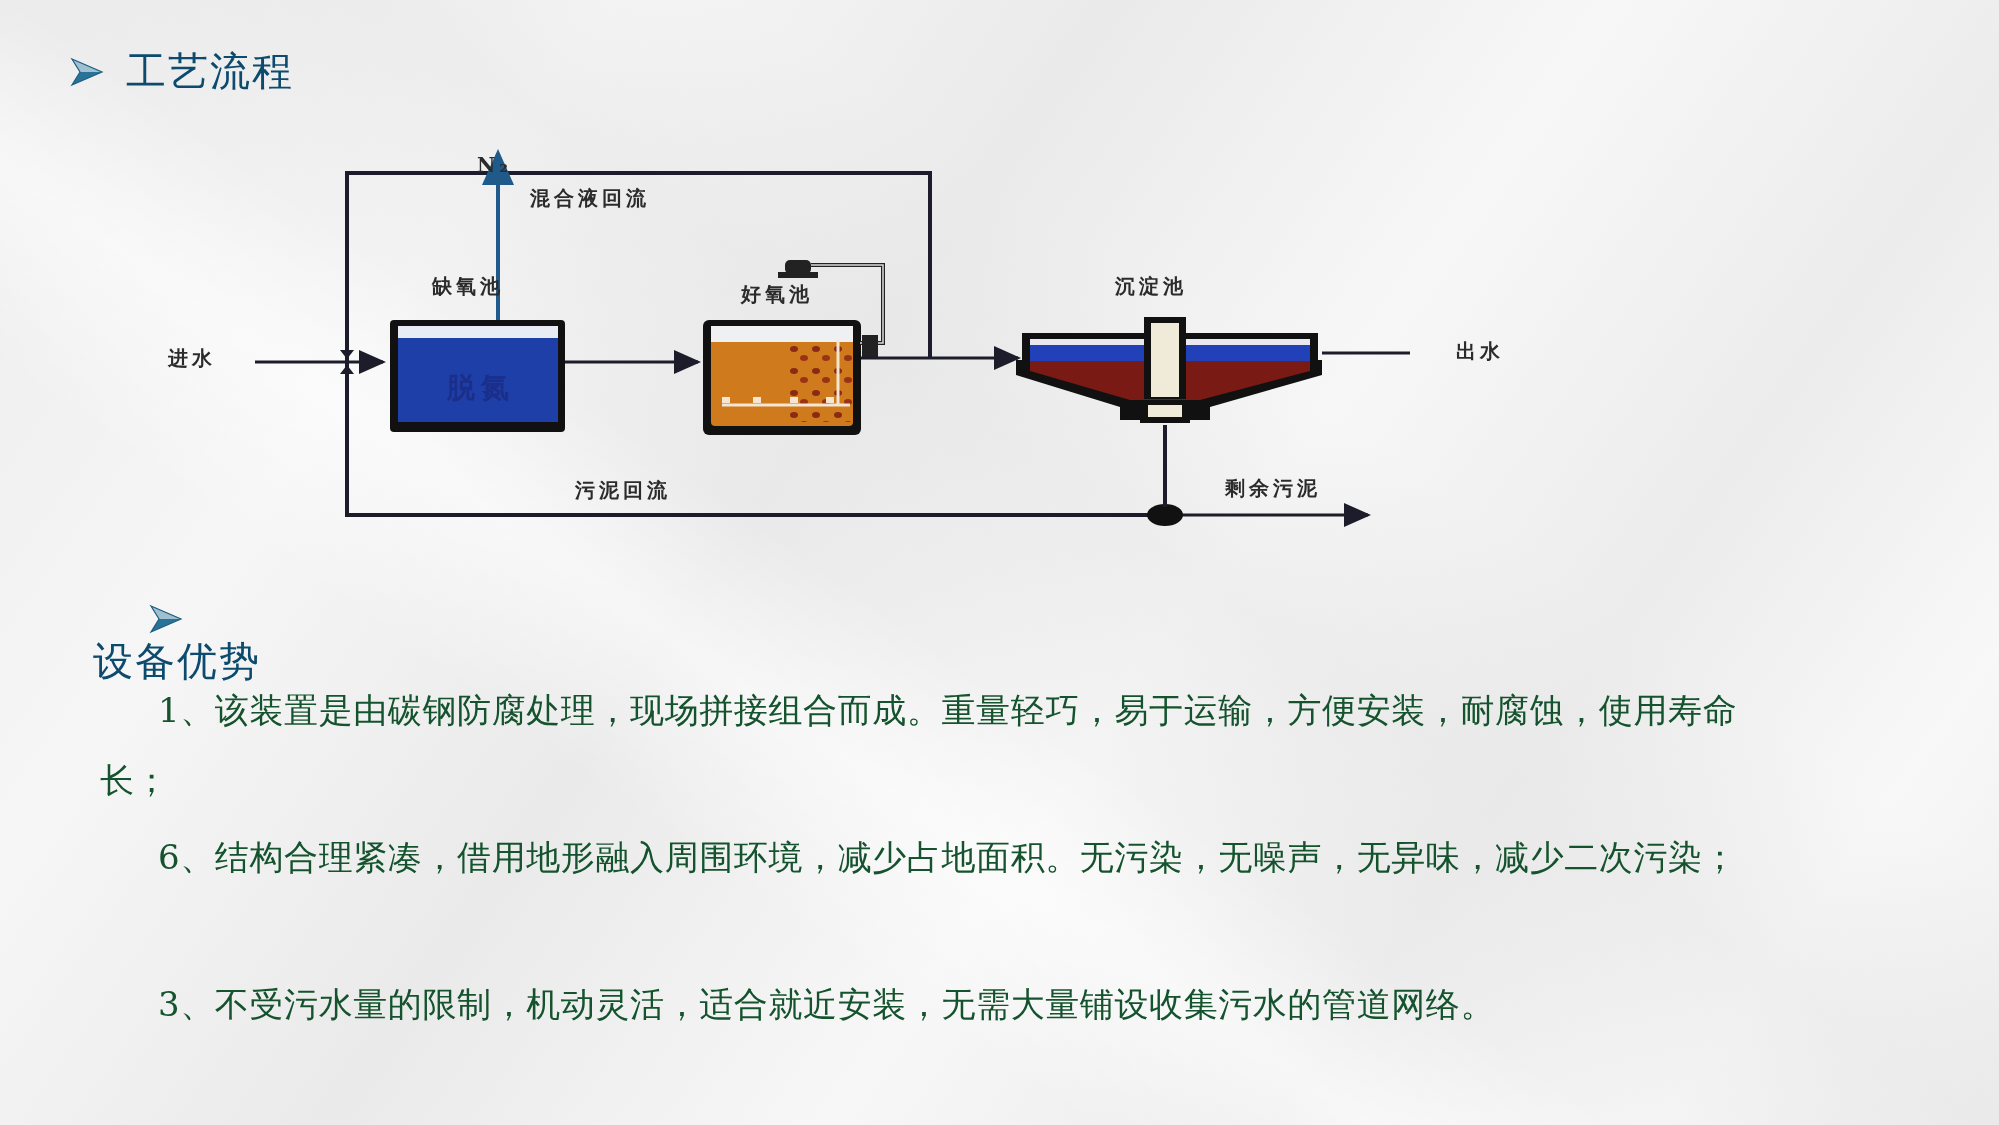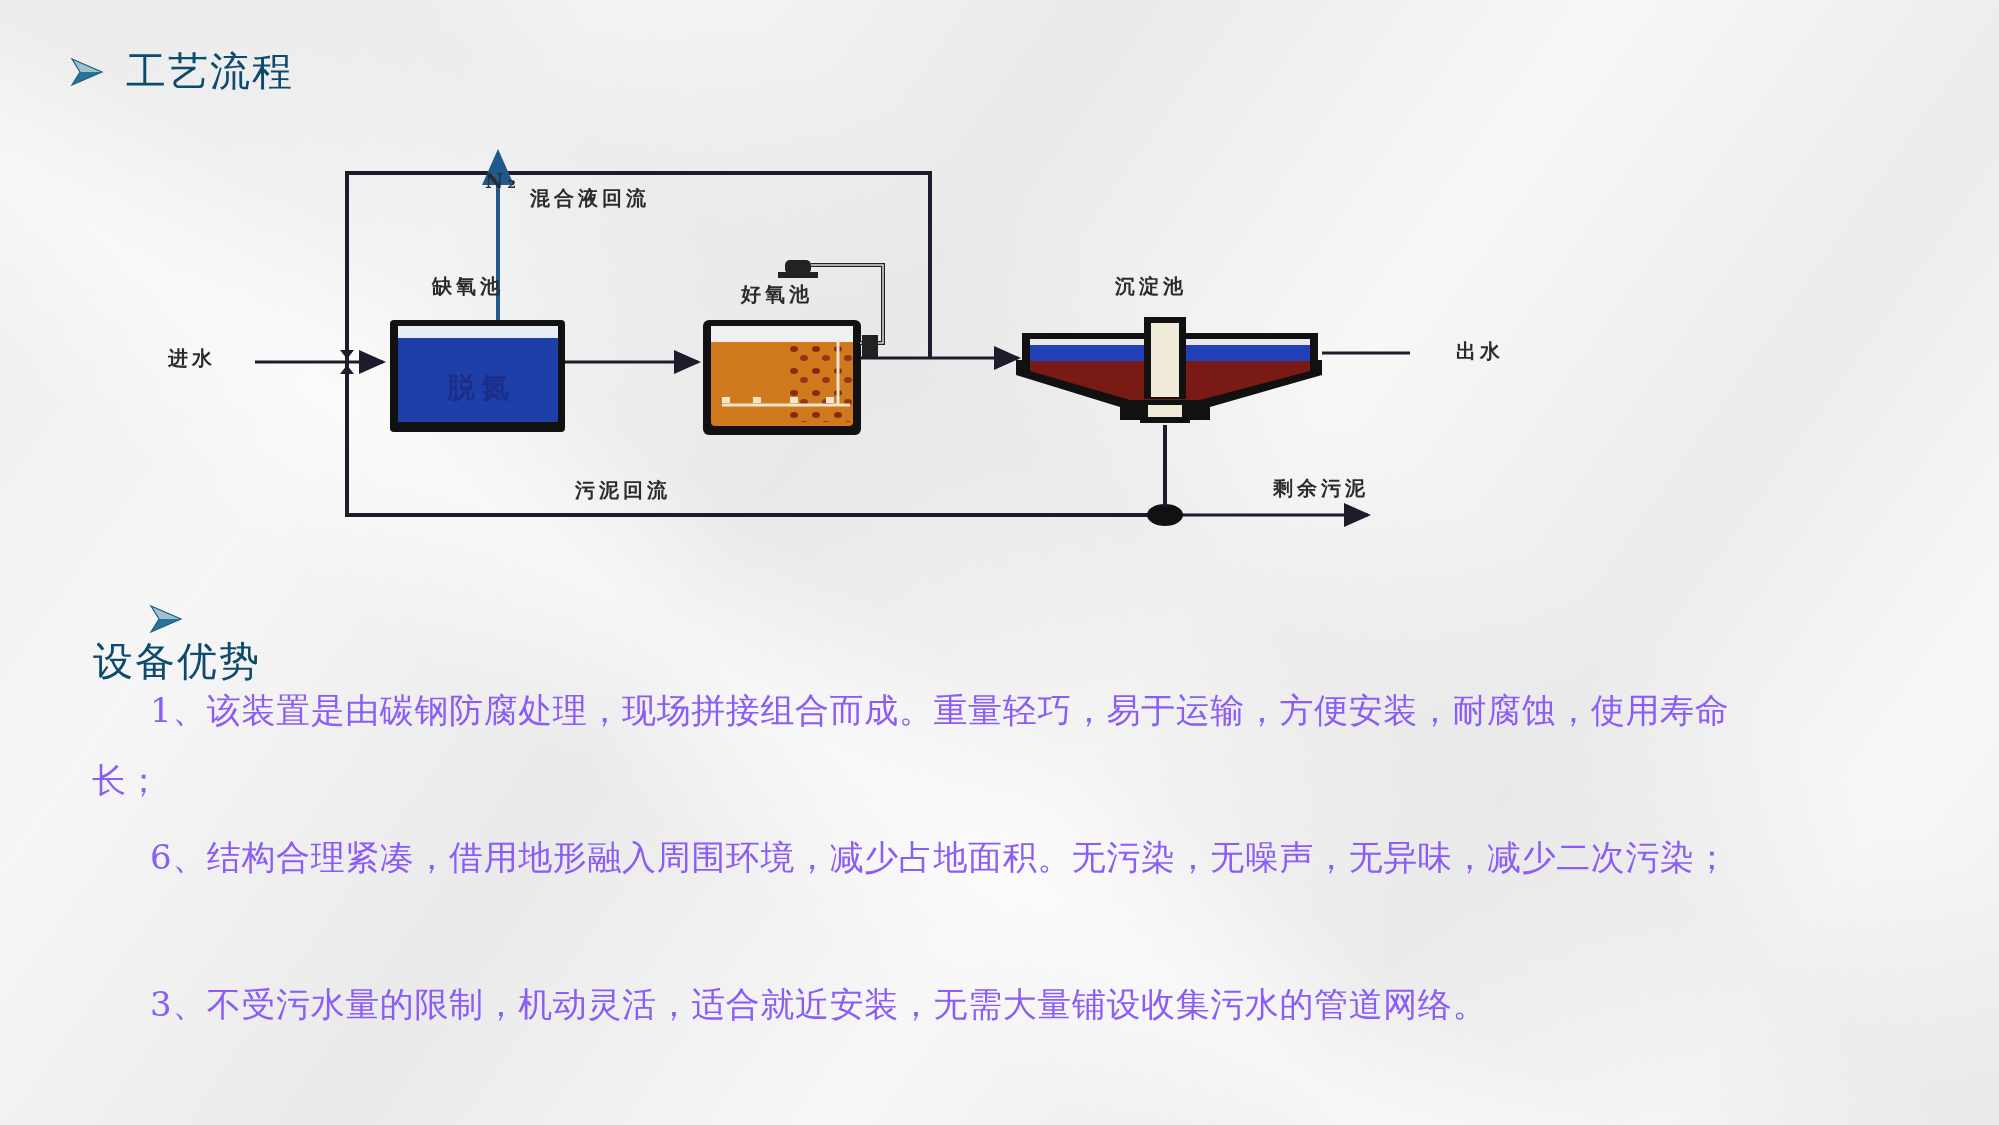--- a/index.html
+++ b/index.html
@@ -15,22 +15,22 @@
         linear-gradient(35deg, rgba(255,255,255,0) 40%, rgba(230,230,230,0.5) 55%, rgba(255,255,255,0) 65%);
     }
     .heading {
       position: absolute; display: flex; align-items: center;
       color: #0c4a6e; font-size: 40px; letter-spacing: 2px;
     }
     .heading .arrow { width: 34px; height: 30px; margin-right: 22px; }
     #h1 { left: 70px; top: 44px; }
     #h2 { left: 93px; top: 604px; flex-direction: column; }
     .para {
-      position: absolute; left: 92px; width: 1700px;
-      color: #8b5cf6; font-size: 34px; line-height: 70px;
+      position: absolute; left: 100px; width: 1700px;
+      color: #14532d; font-size: 34px; line-height: 70px;
       text-indent: 58px; letter-spacing: 0.6px;
     }
     #p1 { top: 675px; }
     #p2 { top: 822px; }
     #p3 { top: 969px; }
     .diagram { position: absolute; left: 150px; top: 145px; width: 1260px; height: 400px; }
     .diagram .label {
       position: absolute; font-family: "DejaVu Serif", serif; font-weight: bold;
       font-size: 20px; color: #2b2b2b; letter-spacing: 4px; white-space: nowrap;
     }
@@ -114,30 +114,30 @@
     <rect x="880" y="200" width="280" height="16" fill="#2240b8"></rect>
     <rect x="880" y="194" width="280" height="6" fill="#e8e8ee"></rect>
     <rect x="994" y="172" width="42" height="82" fill="#111"></rect>
     <rect x="1001" y="178" width="28" height="74" fill="#f0ead8"></rect>
     <rect x="990" y="256" width="50" height="22" fill="#111"></rect>
     <rect x="998" y="260" width="34" height="12" fill="#f0ead8"></rect>
 
     <line x1="1172" y1="208" x2="1296" y2="208" stroke="#1c1c2a" stroke-width="3" marker-end="url(#ah)"></line>
   </svg>
 
-  <span class="label" style="left:335px; top:8px; font-size:20px;margin-top:16px;">N₂</span>
+  <span class="label" style="left:327px; top:8px; font-size:20px;">N₂</span>
   <span class="label" style="left:380px; top:40px;">混合液回流</span>
   <span class="label" style="left:282px; top:128px;">缺氧池</span>
   <span class="label inner-label" style="left:297px; top:224px;">脱氮</span>
   <span class="label" style="left:591px; top:136px;">好氧池</span>
   <span class="label" style="left:965px; top:128px;">沉淀池</span>
   <span class="label" style="left:18px; top:200px;">进水</span>
   <span class="label" style="left:1306px; top:193px;">出水</span>
   <span class="label" style="left:425px; top:332px;">污泥回流</span>
-  <span class="label" style="left:1075px; top:330px;margin-left:48px;">剩余污泥</span>
+  <span class="label" style="left:1075px; top:330px;">剩余污泥</span>
 </div>
 
 <div class="heading" id="h2">
   <svg class="arrow" viewBox="0 0 34 30">
     <polygon points="2,2 32,15 2,28 10,15" fill="#2a7398"></polygon>
     <polygon points="2,2 32,15 10,15" fill="#ffffff" opacity="0.55"></polygon>
     <polygon points="2,2 32,15 2,28 10,15" fill="none" stroke="#1e5d80" stroke-width="1.2"></polygon>
   </svg>
   <span>设备优势</span>
 </div>

